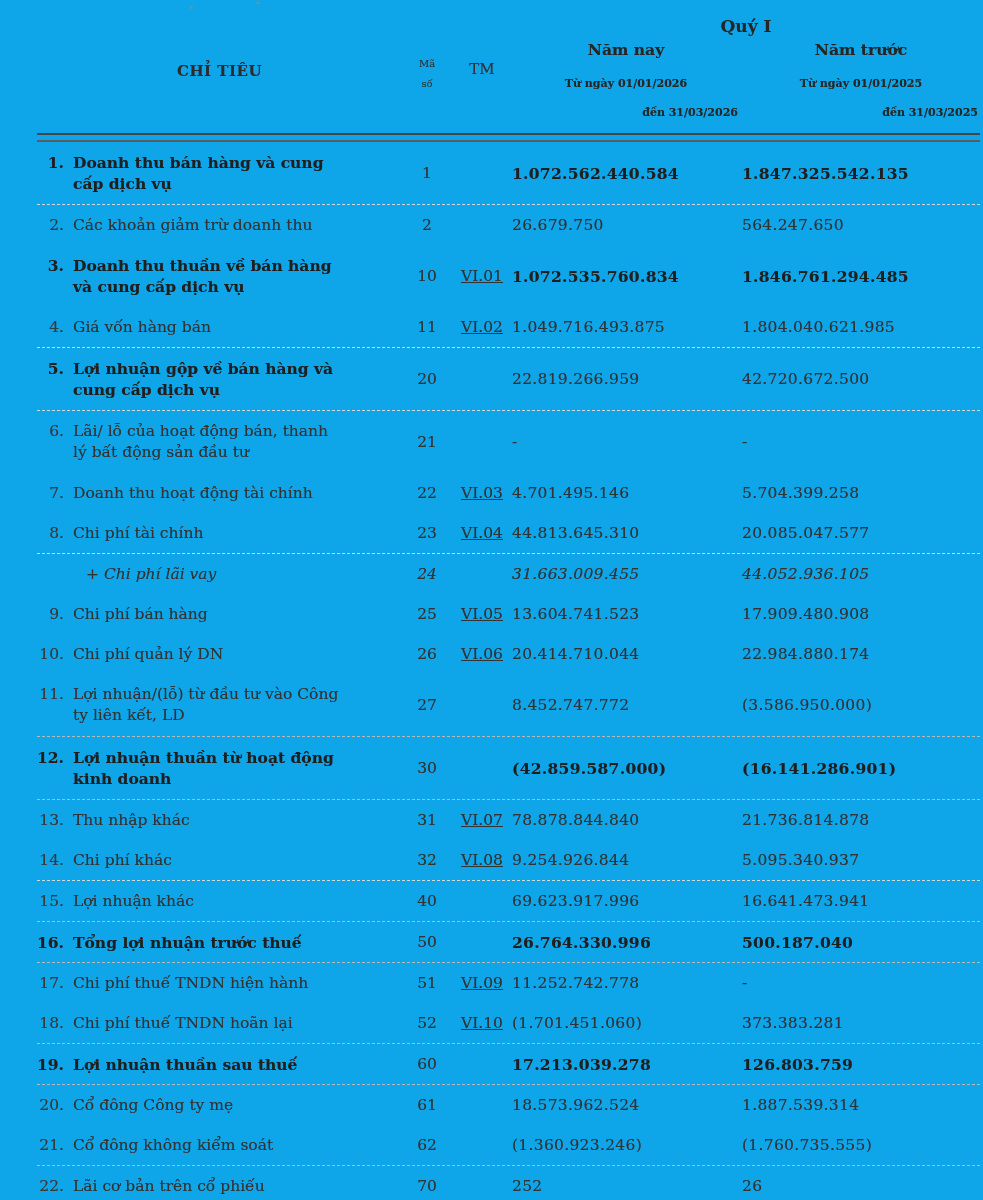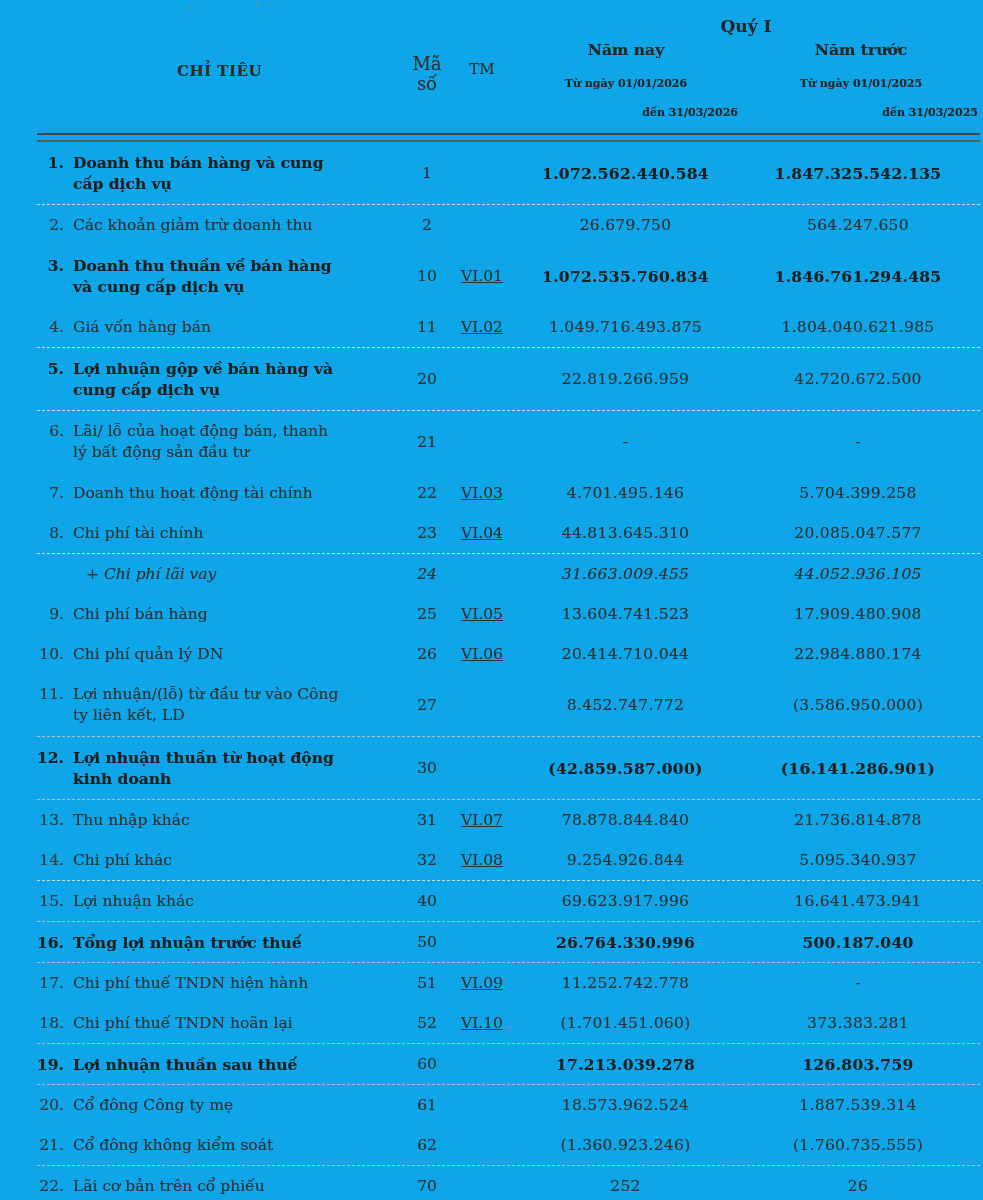--- a/index.html
+++ b/index.html
@@ -12,41 +12,41 @@
   .page{position:relative;width:983px;height:1200px;background:#0ea5e9;}
   .speck{position:absolute;background:#8f8f8f;border-radius:50%;opacity:.7;}
   .table{position:absolute;left:37px;top:10px;width:943px;}
 
   
   .quy-row{display:grid;grid-template-columns:365px 50px 60px 230px 238px;padding-top:6px;}
   .quy-cell{grid-column:4 / span 2;text-align:center;font-weight:bold;font-size:17px;color:#262626;}
   .head-row{display:grid;grid-template-columns:365px 50px 60px 230px 238px;align-items:center;
             padding:4px 0 10px 0;}
   .h-label{text-align:center;font-weight:bold;font-size:15px;letter-spacing:.5px;color:#2c2c2c;}
-  .h-ma{display:flex;flex-direction:column;align-items:center;font-size:18px;line-height:20px;color:#333;}
+  .h-ma{display:flex;flex-direction:column;align-items:center;font-size:10px;line-height:20px;color:#333;}
   .h-tm{text-align:center;font-size:15px;color:#333;align-self:start;padding-top:20px;}
   .h-ma{align-self:start;padding-top:14px;}
   .h-label{align-self:start;padding-top:22px;}
   .h-year{display:flex;flex-direction:column;align-items:center;font-weight:bold;color:#262626;gap:8px;}
   .h-year .ylabel{font-size:15.5px;margin-bottom:6px;}
   .h-year .range{font-size:11px;line-height:21px;}
   .h-year .range2{align-self:flex-end;padding-right:2px;}
   .h-cur{padding-right:2px;}
   .double-rule{height:5px;border-top:2px solid #454545;border-bottom:2px solid #5c5c5c;}
 
   
   .row{display:grid;grid-template-columns:365px 50px 60px 230px 238px;align-items:center;
        min-height:40px;font-size:15.5px;}
   .row.tall{min-height:62px;}
   .c-item{display:flex;align-items:flex-start;line-height:21px;}
   .c-no{flex:0 0 36px;text-align:right;padding-right:9px;box-sizing:border-box;color:#3a3a3a;}
   .c-label{max-width:272px;color:#333;}
   .c-ma{text-align:center;color:#333;}
   .c-tm{text-align:center;color:#333;text-decoration:underline;}
-  .c-val{text-align:center;letter-spacing:.3px;color:#333;white-space:nowrap;}
+  .c-val{text-align:left;letter-spacing:.3px;color:#333;white-space:nowrap;}
   .c-cur{padding-right:3px;}
   .c-prev{padding-right:6px;}
   .bold{font-weight:bold;color:#1f1f1f;}
   .row.italic .c-label,.row.italic .c-ma,.row.italic .c-val{font-style:italic;}
   .row.indent .c-label{padding-left:13px;}
   .sep-light{border-bottom:1px dashed #d7d7d7;}
   .sep-mid{border-bottom:1px dashed #b9b9b9;}
   .sep-none{border-bottom:none;}
   .bottom-rule{height:5px;margin-top:2px;
     background:linear-gradient(90deg,#c9c9c9 0%,#a9a9a9 30%,#6a6a6a 52%,#4e4e4e 63%,#8d8d8d 80%,#c6c6c6 100%);}

